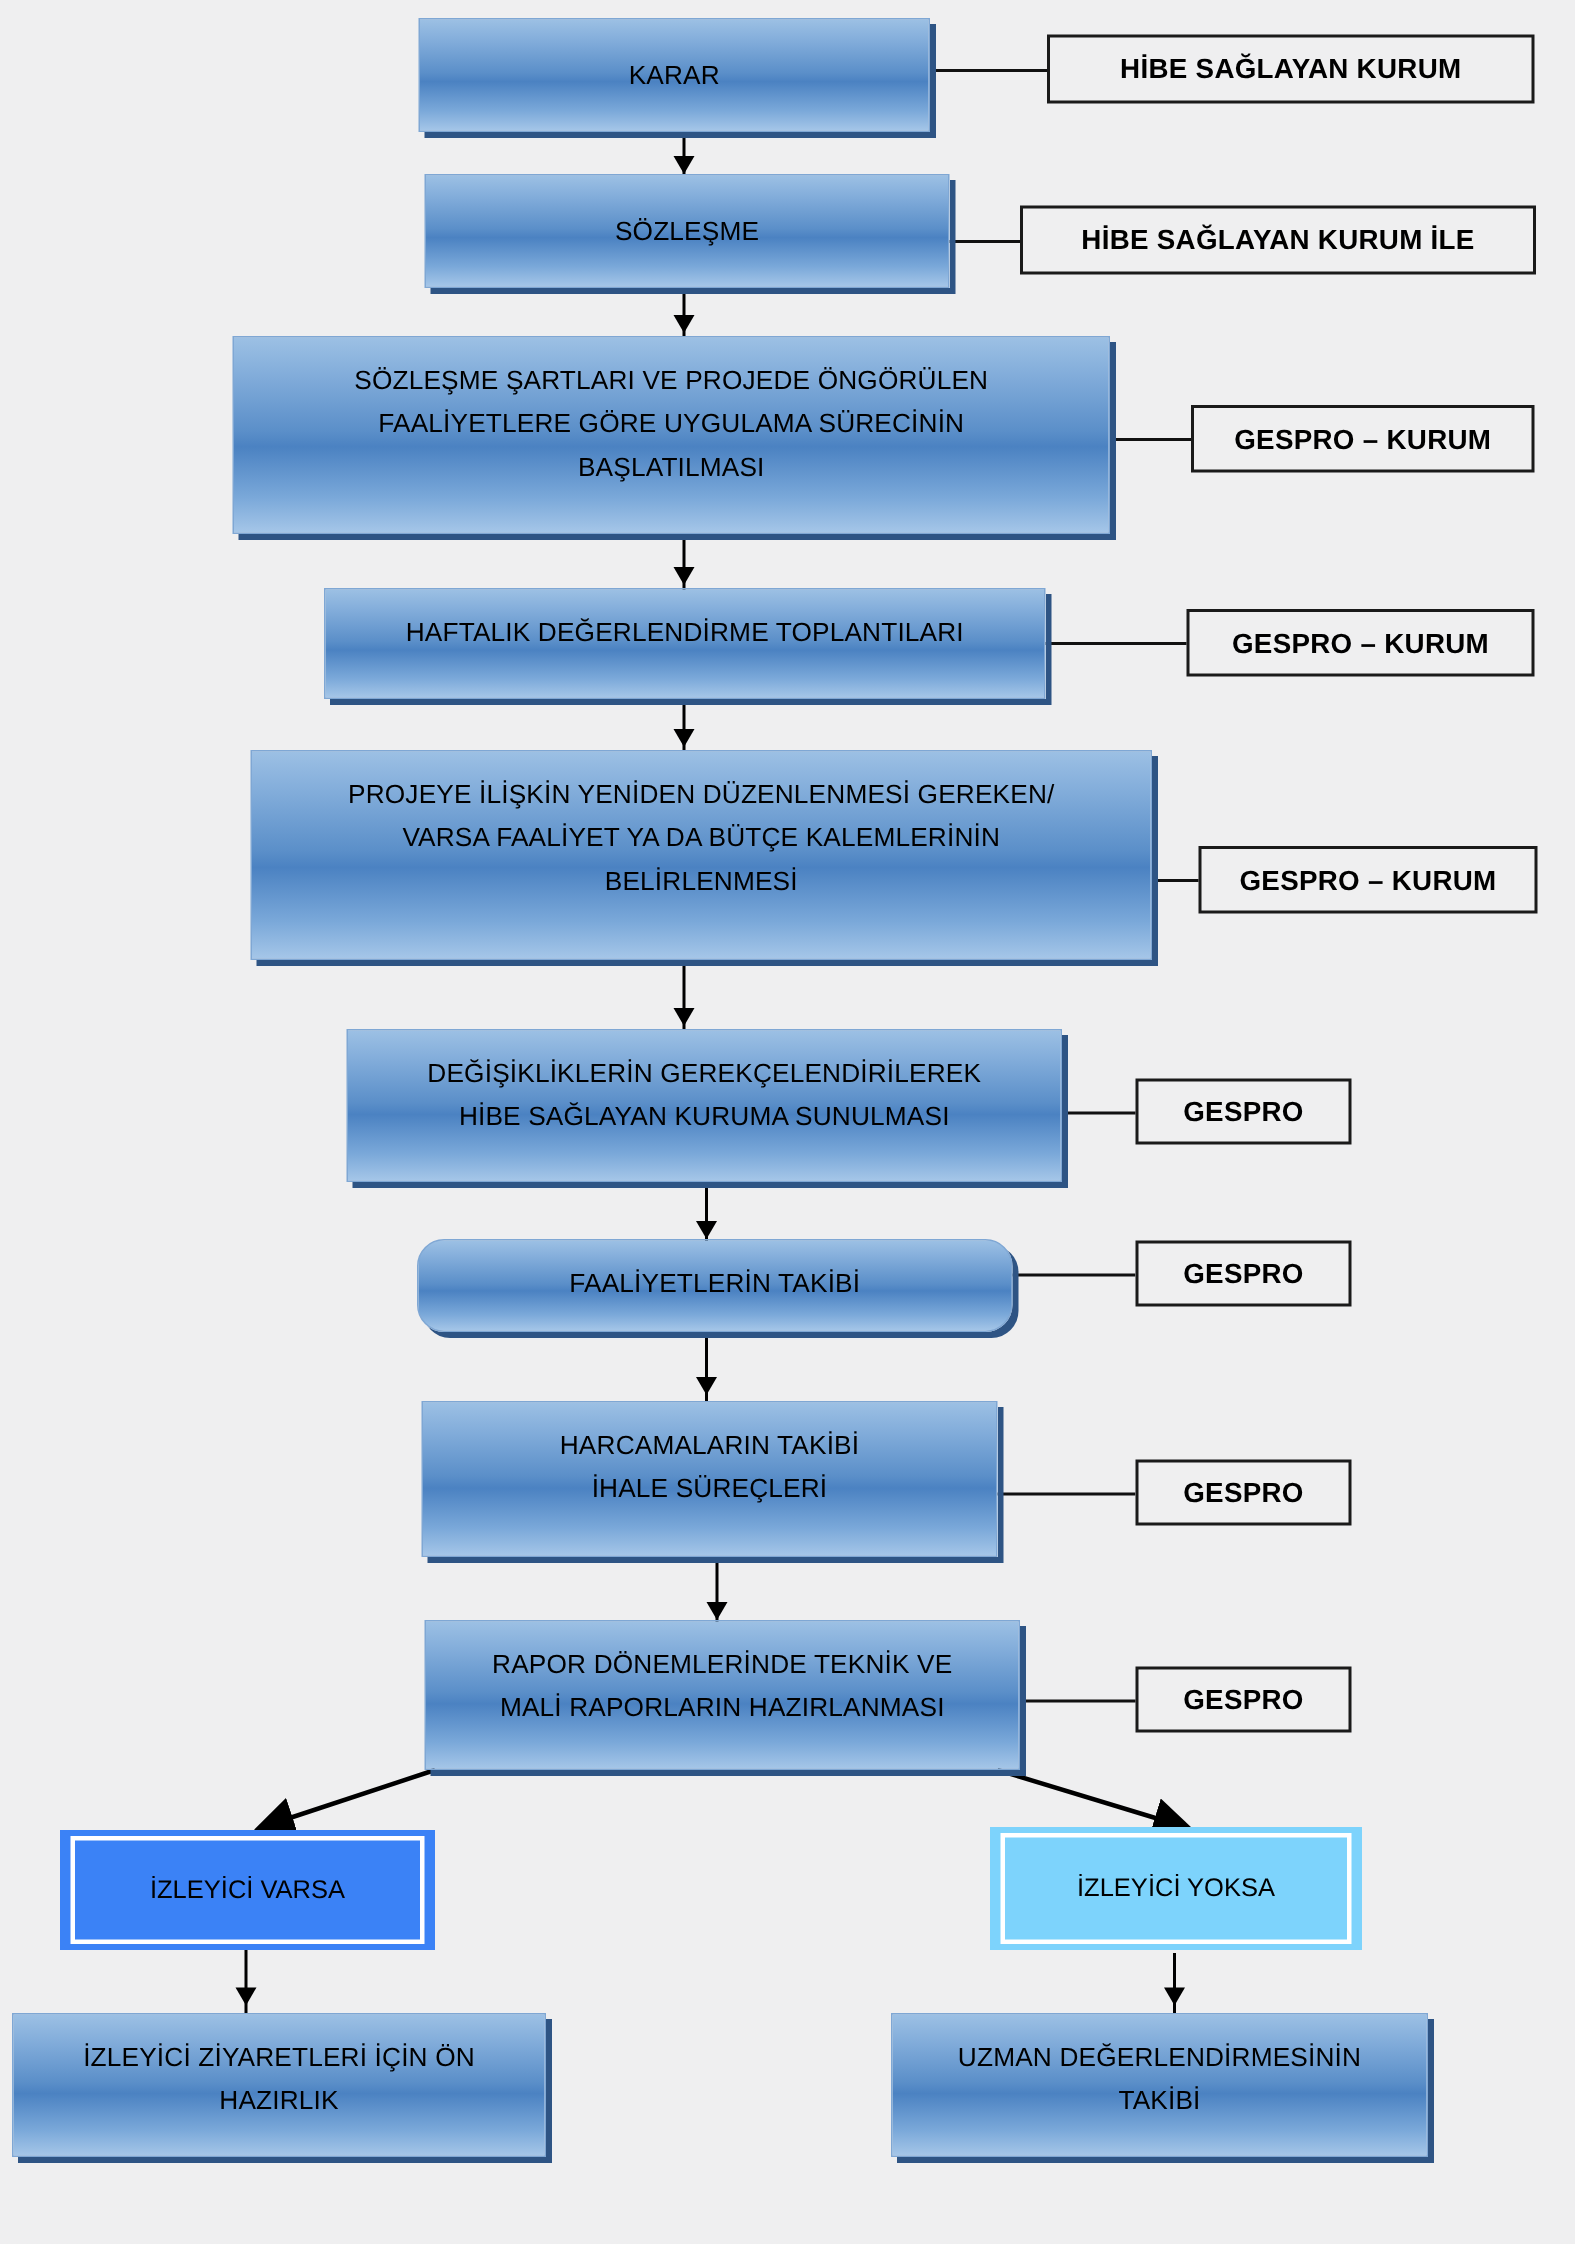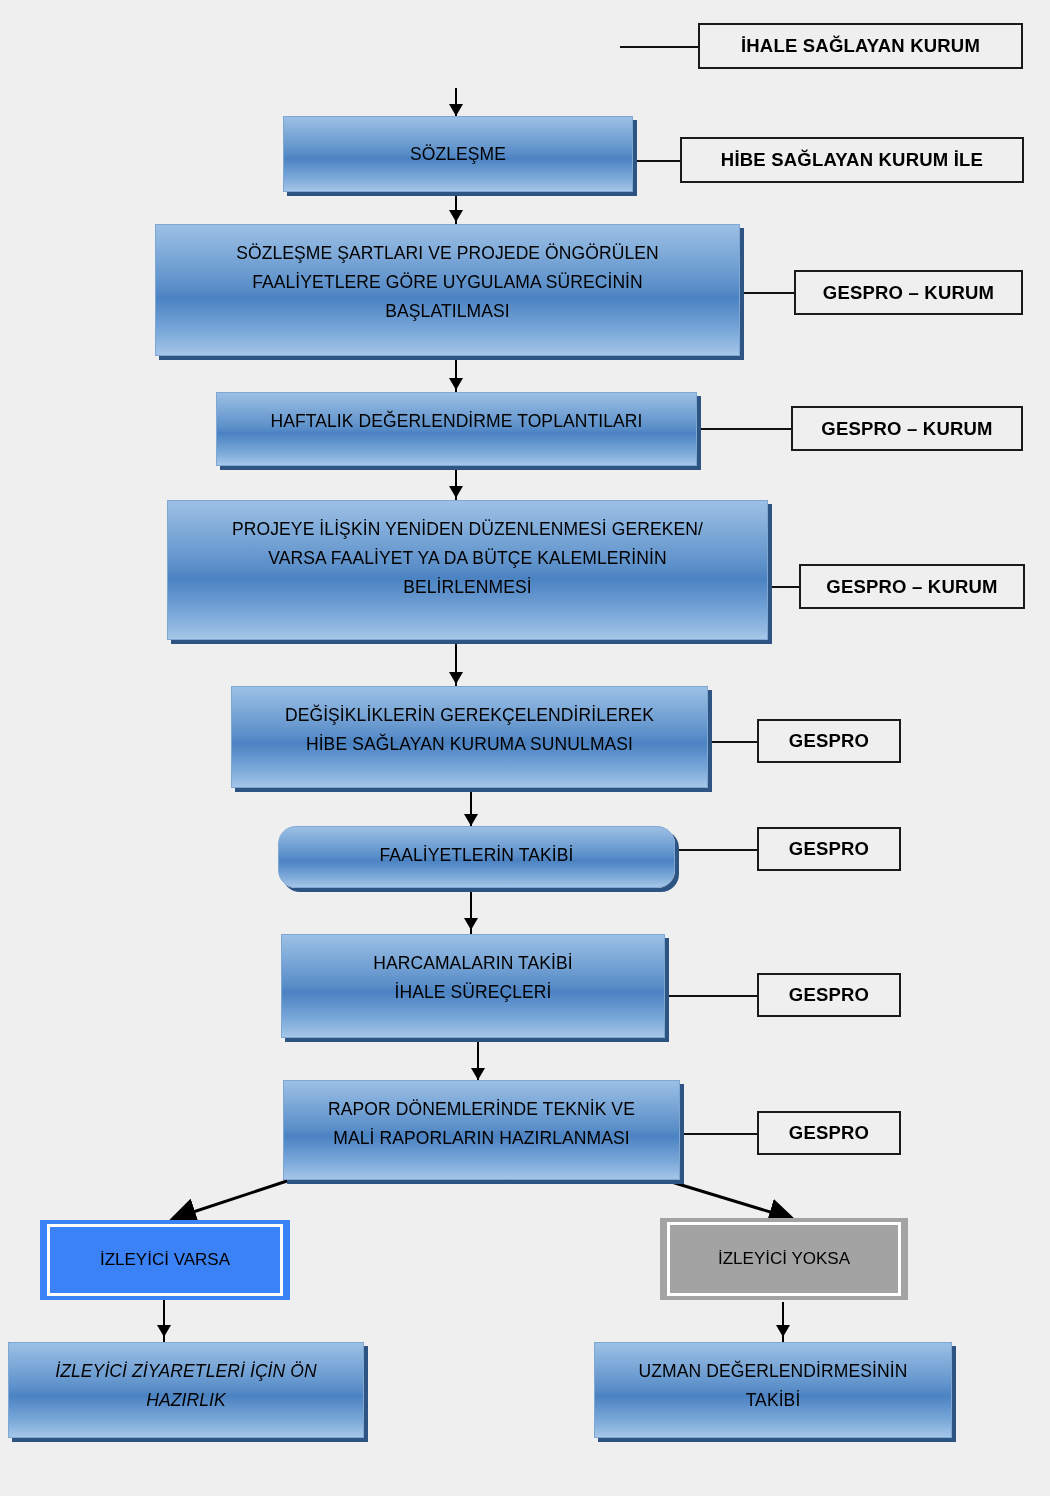--- a/index.html
+++ b/index.html
@@ -73,21 +73,21 @@
   }
   .dbox .inner {
     width: 100%;
     height: 100%;
     border: 3px solid #ffffff;
     display: flex;
     align-items: center;
     justify-content: center;
   }
   .dbox.green { background: #3b82f6; }
-  .dbox.red   { background: #a3a3a3; }
+  .dbox.red   { background: #7dd3fc; }
 
   
   .vline {
     position: absolute;
     width: 2px;
     background: #000;
   }
   .hline {
     position: absolute;
     height: 1.5px;
@@ -150,20 +150,23 @@
   <div class="hline" style="left:620px; top:46px;  width:80px;"></div>
   <div class="hline" style="left:633px; top:160px; width:48px;"></div>
   <div class="hline" style="left:740px; top:292px; width:55px;"></div>
   <div class="hline" style="left:697px; top:428px; width:95px;"></div>
   <div class="hline" style="left:768px; top:586px; width:32px;"></div>
   <div class="hline" style="left:708px; top:741px; width:50px;"></div>
   <div class="hline" style="left:675px; top:849px; width:82px;"></div>
   <div class="hline" style="left:665px; top:995px; width:92px;"></div>
   <div class="hline" style="left:680px; top:1133px; width:78px;"></div>
 
+  <div class="pbox" style="left:279px; top:12px; width:341px; height:76px;">
+    <span class="txt">KARAR</span>
+  </div>
 
   <div class="pbox" style="left:283px; top:116px; width:350px; height:76px;">
     <span class="txt">SÖZLEŞME</span>
   </div>
 
   <div class="pbox top-text" style="left:155px; top:224px; width:585px; height:132px;">
     <span class="txt">
       <span>SÖZLEŞME ŞARTLARI VE PROJEDE ÖNGÖRÜLEN</span><br>
       <span>FAALİYETLERE GÖRE UYGULAMA SÜRECİNİN</span><br>
       <span>BAŞLATILMASI</span>
@@ -200,21 +203,21 @@
     </span>
   </div>
 
   <div class="pbox top-text" style="left:281px; top:934px; width:384px; height:104px;">
     <span class="txt">
       <span>HARCAMALARIN TAKİBİ</span><br>
       <span>İHALE SÜREÇLERİ</span>
     </span>
   </div>
 
-  <div class="pbox top-text" style="left:8px; top:1342px; width:356px; height:96px;font-style:italic;">
+  <div class="pbox top-text" style="left:8px; top:1342px; width:356px; height:96px;">
     <span class="txt">
       <span>İZLEYİCİ ZİYARETLERİ İÇİN ÖN</span><br>
       <span>HAZIRLIK</span>
     </span>
   </div>
 
   <div class="pbox top-text" style="left:594px; top:1342px; width:358px; height:96px;justify-content:flex-end;">
     <span class="txt">
       <span>UZMAN DEĞERLENDİRMESİNİN</span><br>
       <span>TAKİBİ</span>
@@ -223,21 +226,21 @@
 
   <div class="dbox green" style="left:40px; top:1220px; width:250px; height:80px;">
     <span class="inner">İZLEYİCİ  VARSA</span>
   </div>
 
   <div class="dbox red" style="left:660px; top:1218px; width:248px; height:82px;">
     <span class="inner">İZLEYİCİ YOKSA</span>
   </div>
 
   <div class="lbox" style="left:698px; top:23px; width:325px; height:46px;">
-    <span>İHALE SAĞLAYAN KURUM</span>
+    <span>HİBE SAĞLAYAN KURUM</span>
   </div>
 
   <div class="lbox" style="left:680px; top:137px; width:344px; height:46px;">
     <span>HİBE SAĞLAYAN KURUM İLE</span>
   </div>
 
   <div class="lbox" style="left:794px; top:270px; width:229px; height:45px;">
     <span>GESPRO – KURUM</span>
   </div>
 

